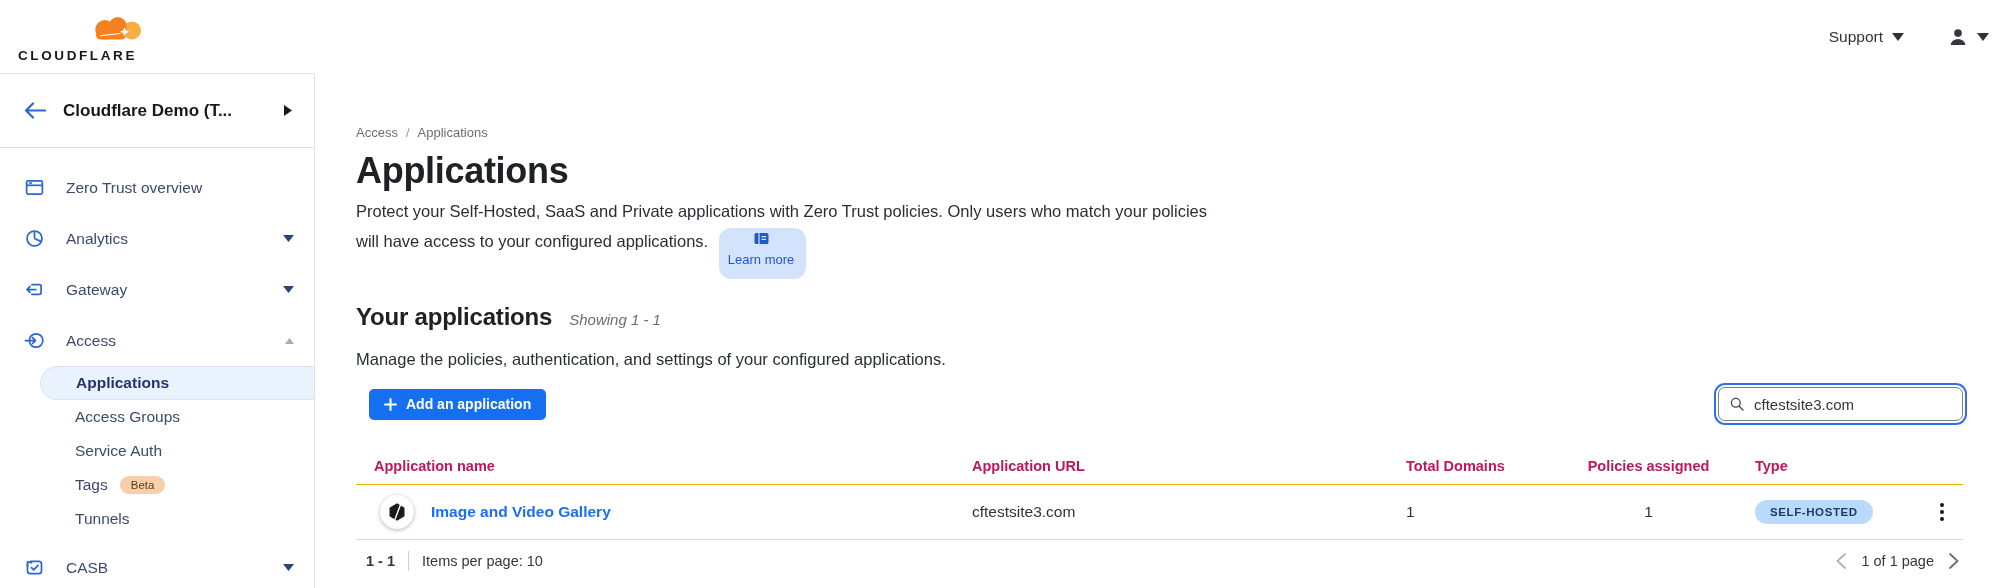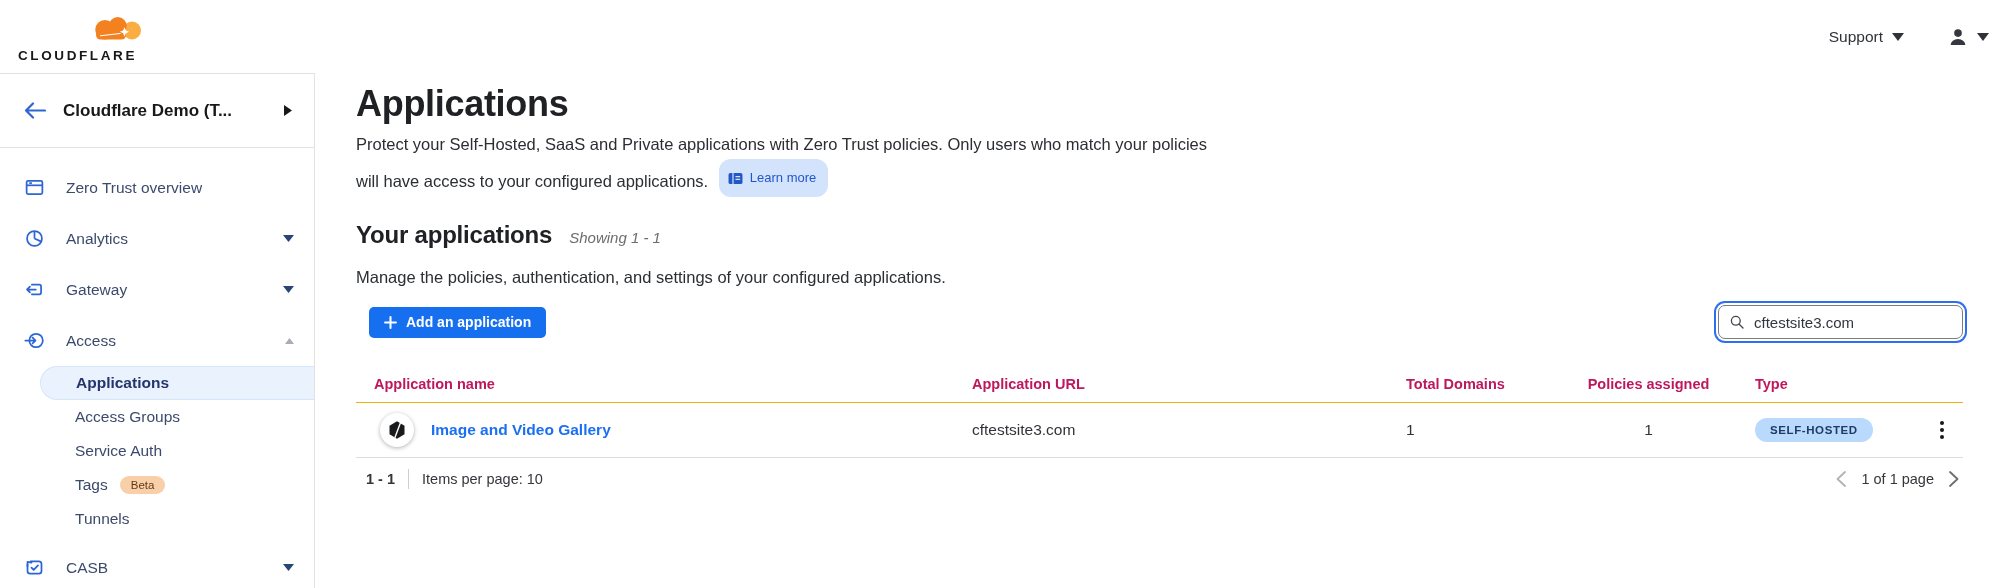--- a/index.html
+++ b/index.html
@@ -34,21 +34,21 @@
   .beta-badge { margin-left: 12px; background: #f8cfa9; color: #5f3a16; font-size: 11.5px; padding: 3px 11px; border-radius: 12px; }
   .casb-gap { margin-top: 6px; }
 
   
   .main { flex: 1; padding: 0 36px 0 41px; }
   .breadcrumb { margin-top: 52px; font-size: 13px; color: #6e6e6e; }
   .breadcrumb .crumb { cursor: pointer; }
   .breadcrumb .sep { margin: 0 8px; color: #9a9a9a; }
   h1.page-title { margin-top: 10px; font-size: 36px; line-height: 42px; font-weight: 700; color: #202125; letter-spacing: -0.3px; }
   .desc { margin-top: 4px; max-width: 868px; font-size: 16.5px; line-height: 30px; color: #2b2e33; }
-  .learn-more { display: inline-flex; align-items: center; gap: 7px; background: #d3e3fc; color: #2057cf; font-size: 13px; padding: 4px 12px 4px 9px; border-radius: 12px; cursor: pointer; vertical-align: 2px; margin-left: 6px; white-space: nowrap; }
+  .learn-more { display: inline-flex; align-items: center; background: #d3e3fc; color: #2057cf; font-size: 13px; padding: 4px 12px 4px 9px; border-radius: 12px; cursor: pointer; vertical-align: 2px; margin-left: 6px; white-space: nowrap; flex-direction: column; }
   .section-head { margin-top: 24px; display: flex; align-items: baseline; height: 30px; }
   .section-title { font-size: 24px; font-weight: 700; color: #202125; letter-spacing: -0.2px; }
   .showing { margin-left: 17px; font-size: 15px; font-style: italic; color: #6d6d6d; }
   .manage { margin-top: 13px; font-size: 16.5px; line-height: 26px; color: #2b2e33; }
 
   .toolbar { margin-top: 14px; display: flex; justify-content: space-between; align-items: center; height: 36px; }
   .add-btn { display: inline-flex; align-items: center; gap: 9px; background: #156fef; color: #fff; border: none; height: 31px; padding: 0 15px; border-radius: 5px; font-size: 14px; font-weight: 700; font-family: "Liberation Sans", sans-serif; cursor: pointer; margin-left: 13px; }
   .search-wrap { position: relative; width: 245px; }
   .search-wrap input { width: 100%; height: 34px; border: 1.5px solid #7d7d7d; border-radius: 7px; padding: 0 10px 0 35px; font-size: 15px; color: #33363b; font-family: "Liberation Sans", sans-serif; outline: none; box-shadow: 0 0 0 2px #ffffff, 0 0 0 4px #2e6ff2; }
   .search-icon { position: absolute; left: 11px; top: 9px; pointer-events: none; }
@@ -217,20 +217,23 @@
                 <path d="M0 0 L5.5 7 L11 0 Z" fill="#274676"></path>
               </svg>
           </span>
         </div>
 
       </nav>
     </aside>
 
     <main class="main">
 
+      <div class="breadcrumb">
+        <span class="crumb">Access</span><span class="sep">/</span><span class="crumb">Applications</span>
+      </div>
 
       <h1 class="page-title">Applications</h1>
 
       <p class="desc"><span>Protect your Self-Hosted, SaaS and Private applications with Zero Trust policies. Only users who match your policies will have access to your configured applications.</span>
         <span class="learn-more">
           <svg width="15" height="13" viewBox="0 0 16 14">
               <rect x="0.5" y="1" width="15" height="12" rx="2" fill="#2257c5"></rect>
               <path d="M5.3 1 v12" stroke="#d3e3fc" stroke-width="1.3"></path>
               <path d="M8 5 h5 M8 8 h5" stroke="#d3e3fc" stroke-width="1.3"></path>
             </svg>

